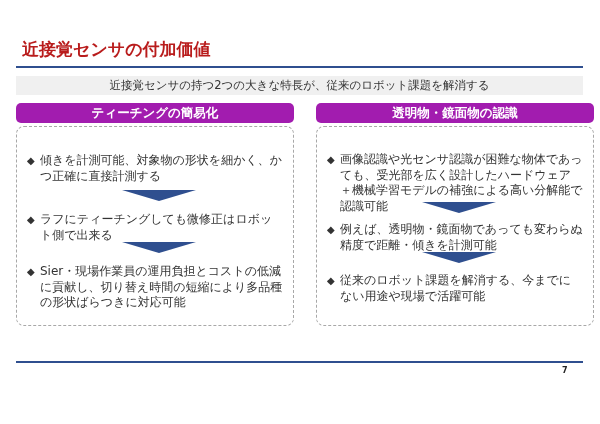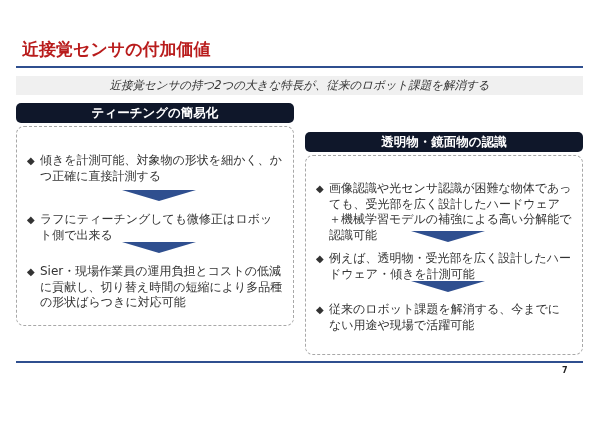--- a/index.html
+++ b/index.html
@@ -9,27 +9,27 @@
   }
   .title {
     position:absolute; left:22px; top:38px; font-size:17px; font-weight:bold; color:#b91c1c;
     letter-spacing:0px; white-space:nowrap;
   }
   .title-rule {
     position:absolute; left:16px; top:66px; width:567px; height:2px; background:#2f4f8f;
   }
   .subtitle-band {
     position:absolute; left:16px; top:76px; width:567px; height:19px; background:#f0f0f0;
-    text-align:center; font-size:11.5px; line-height:19px; color:#333;font-style:italic;
+    text-align:center; font-size:11.5px; line-height:19px; color:#333;
   }
   .col { position:absolute; top:103px; width:278px; }
   .col-left { left:16px; }
-  .col-right { left:305px;margin-top:29px; }
+  .col-right { left:316px; }
   .col-header {
-    height:20px; background:#0f172a; color:#fff; border-radius:5px;
+    height:20px; background:#a21caf; color:#fff; border-radius:5px;
     text-align:center; font-size:12.5px; line-height:20px; font-weight:bold;
   }
   .col-box {
     margin-top:3px; height:200px; border:1px dashed #a8a8a8; border-radius:8px;
     position:relative; box-sizing:border-box;
   }
   .item {
     position:absolute; left:10px; right:10px; font-size:12px; line-height:15.5px; color:#333;
     display:flex;
   }
@@ -77,21 +77,21 @@
 <div class="col col-right">
   <div class="col-header">透明物・鏡面物の認識</div>
   <div class="col-box">
     <div class="item" style="top:25px;">
       <span class="diamond">◆</span>
       <span class="item-text">画像認識や光センサ認識が困難な物体であっても、受光部を広く設計したハードウェア＋機械学習モデルの補強による高い分解能で認識可能</span>
     </div>
     <div class="arrow" style="left:105px; top:75px;"></div>
     <div class="item" style="top:95px;">
       <span class="diamond">◆</span>
-      <span class="item-text">例えば、透明物・受光部を広く設計したハードウェア・傾きを計測可能</span>
+      <span class="item-text">例えば、透明物・鏡面物であっても変わらぬ精度で距離・傾きを計測可能</span>
     </div>
     <div class="arrow" style="left:105px; top:125px;"></div>
     <div class="item" style="top:146px;">
       <span class="diamond">◆</span>
       <span class="item-text">従来のロボット課題を解消する、今までにない用途や現場で活躍可能</span>
     </div>
   </div>
 </div>
 
 <div class="bottom-rule"></div>

